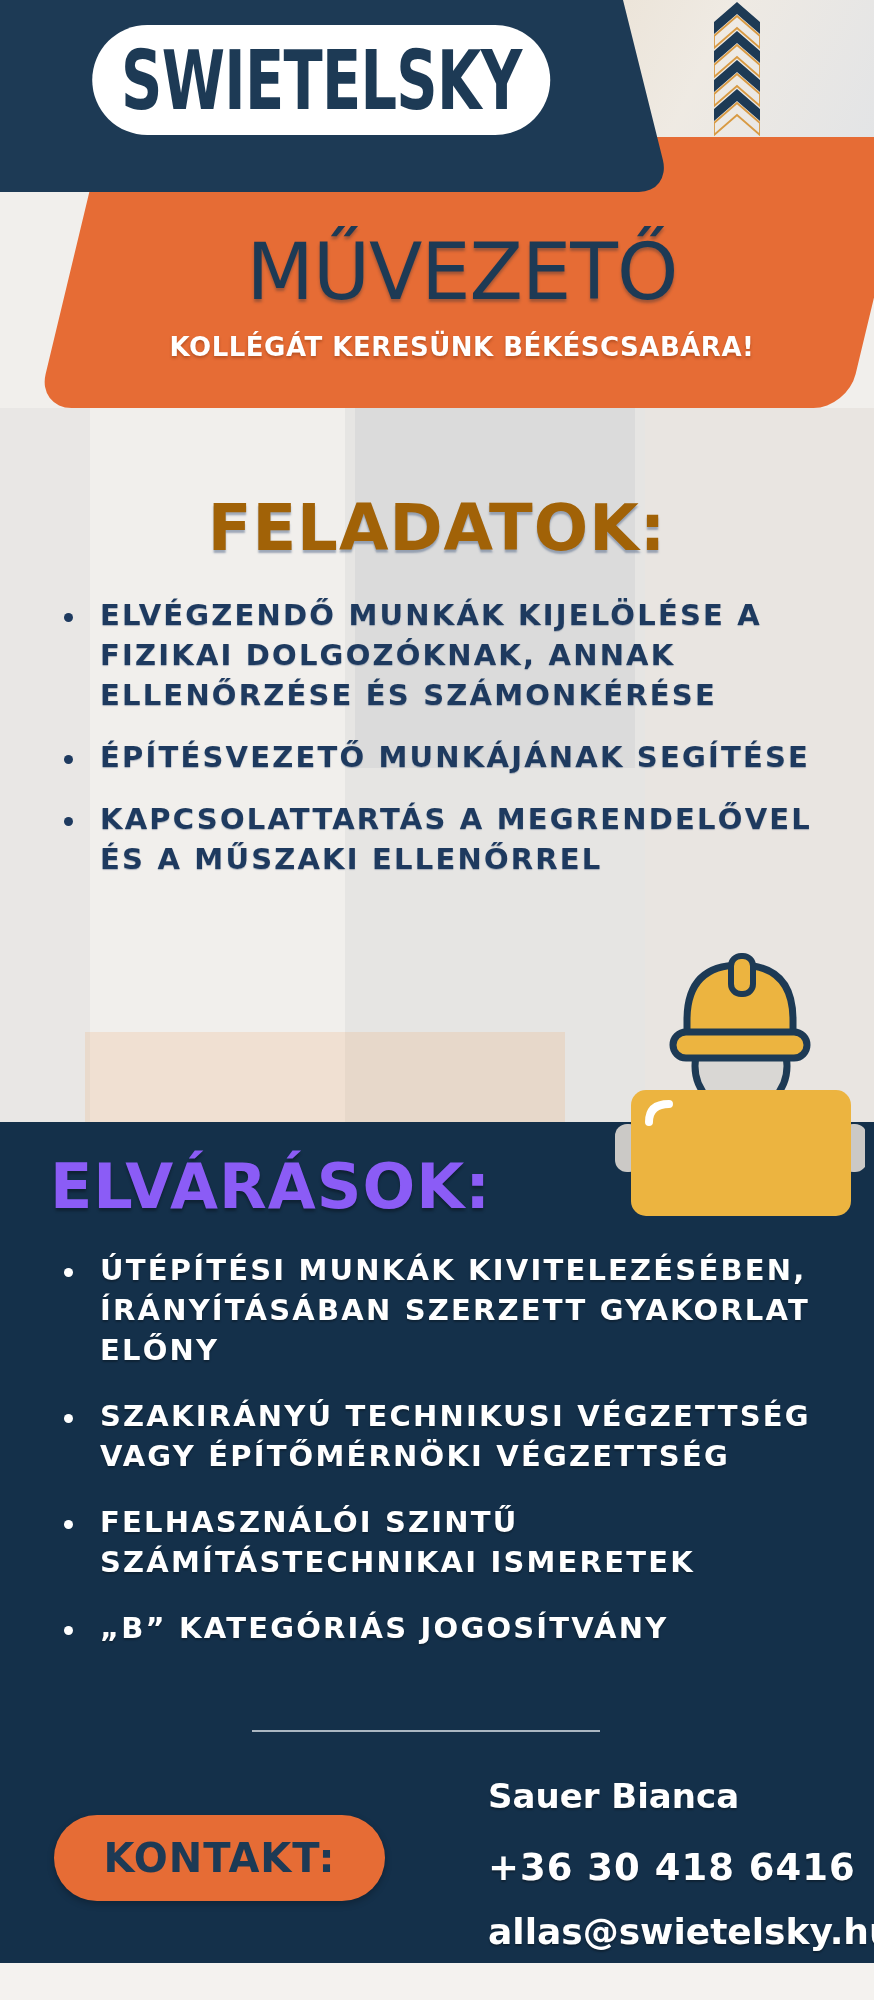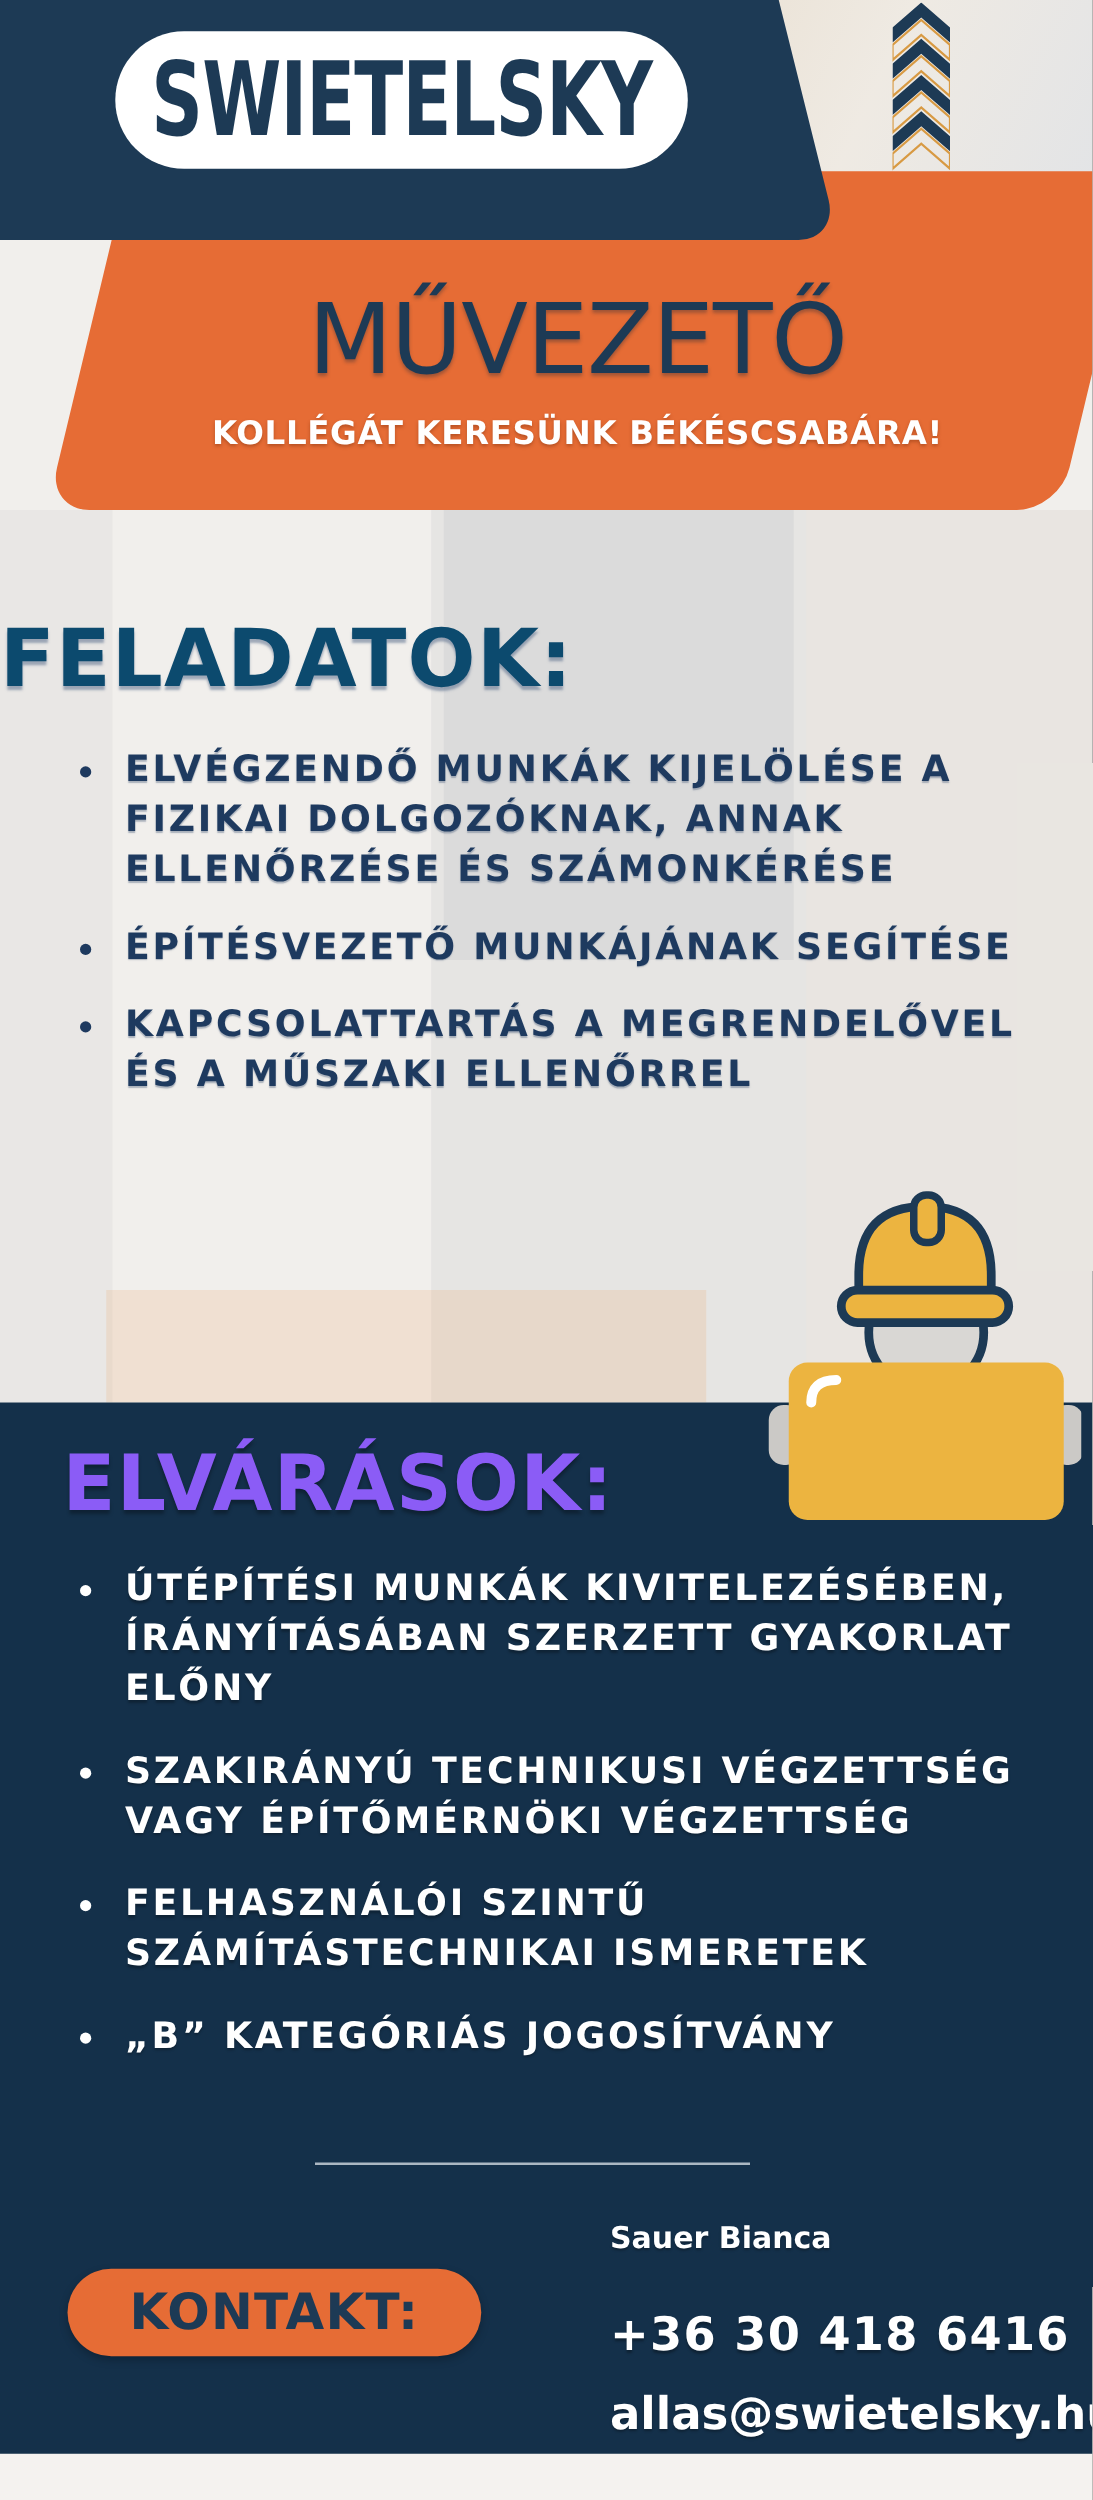--- a/index.html
+++ b/index.html
@@ -52,22 +52,22 @@
     text-shadow:0 3px 3px rgba(30,40,55,.35);
   }
   .banner-subtitle {
     position:absolute; left:0; right:0; top:332px;
     font-size:26px; font-weight:700; color:#ffffff; letter-spacing:.5px; line-height:1.2;
     text-shadow:0 2px 3px rgba(120,45,10,.45);
   }
 
   
   .tasks-heading {
-    position:absolute; left:0; right:0; top:491px; 
-    font-size:64px; font-weight:700; color:#0c4a6e; letter-spacing:1px;
+    position:absolute; left:0; right:0; top:491px; text-align:center;
+    font-size:64px; font-weight:700; color:#a16207; letter-spacing:1px;
     text-shadow:0 3px 2px rgba(90,110,140,.55); z-index:4;
   }
   .req-heading {
     position:absolute; left:50px; top:1150px;
     font-size:62px; font-weight:700; color:#8b5cf6; letter-spacing:1px;
     text-shadow:0 3px 3px rgba(0,0,0,.3);
   }
 
   
   ul.bullets { position:absolute; list-style:none; z-index:4; }
@@ -82,26 +82,26 @@
   .tasks-list li { color:#1e3a5f; text-shadow:0 1px 1px rgba(100,115,140,.5); margin-bottom:22px; }
   .tasks-list li::before { background:#1e3a5f; }
   .req-list { left:62px; top:1250px; width:790px; }
   .req-list li { color:#ffffff; text-shadow:0 2px 2px rgba(0,0,0,.28); margin-bottom:26px; }
   .req-list li::before { background:#ffffff; }
 
   
   .dark-section { position:absolute; left:0; top:1122px; width:874px; height:841px; background:#14304a; z-index:2; }
   .divider { position:absolute; left:252px; top:608px; width:348px; height:2px; background:#c6cfd7; opacity:.85; }
 
-  .contact-name  { position:absolute; left:488px; top:1776px; font-size:24px; font-weight:700; color:#fff; z-index:4; text-shadow:0 2px 2px rgba(0,0,0,.3); }
+  .contact-name  { position:absolute; left:488px; top:1776px; font-size:34px; font-weight:700; color:#fff; z-index:4; text-shadow:0 2px 2px rgba(0,0,0,.3); }
   .contact-phone { position:absolute; left:488px; top:1846px; font-size:37px; font-weight:700; color:#fff; letter-spacing:1px; z-index:4; text-shadow:0 2px 2px rgba(0,0,0,.3); }
   .contact-email { position:absolute; left:488px; top:1911px; font-size:36px; font-weight:700; color:#fff; z-index:4; text-shadow:0 2px 2px rgba(0,0,0,.3); }
 
   .kontakt-btn {
-    position:absolute; left:54px; top:1815px; width:331px; height:70px; border:none;
+    position:absolute; left:54px; top:1815px; width:331px; height:86px; border:none;
     background:#e66c35; border-radius:43px; cursor:pointer; z-index:4;
     display:flex; align-items:center; justify-content:center;
     font-family:inherit; font-size:40px; font-weight:700; color:#1d3a55; letter-spacing:1px;
     box-shadow:0 3px 7px rgba(0,0,0,.25);
   }
 
   
   .worker { position:absolute; left:595px; top:950px; width:270px; height:268px; z-index:5; }
 </style>
 </head>

